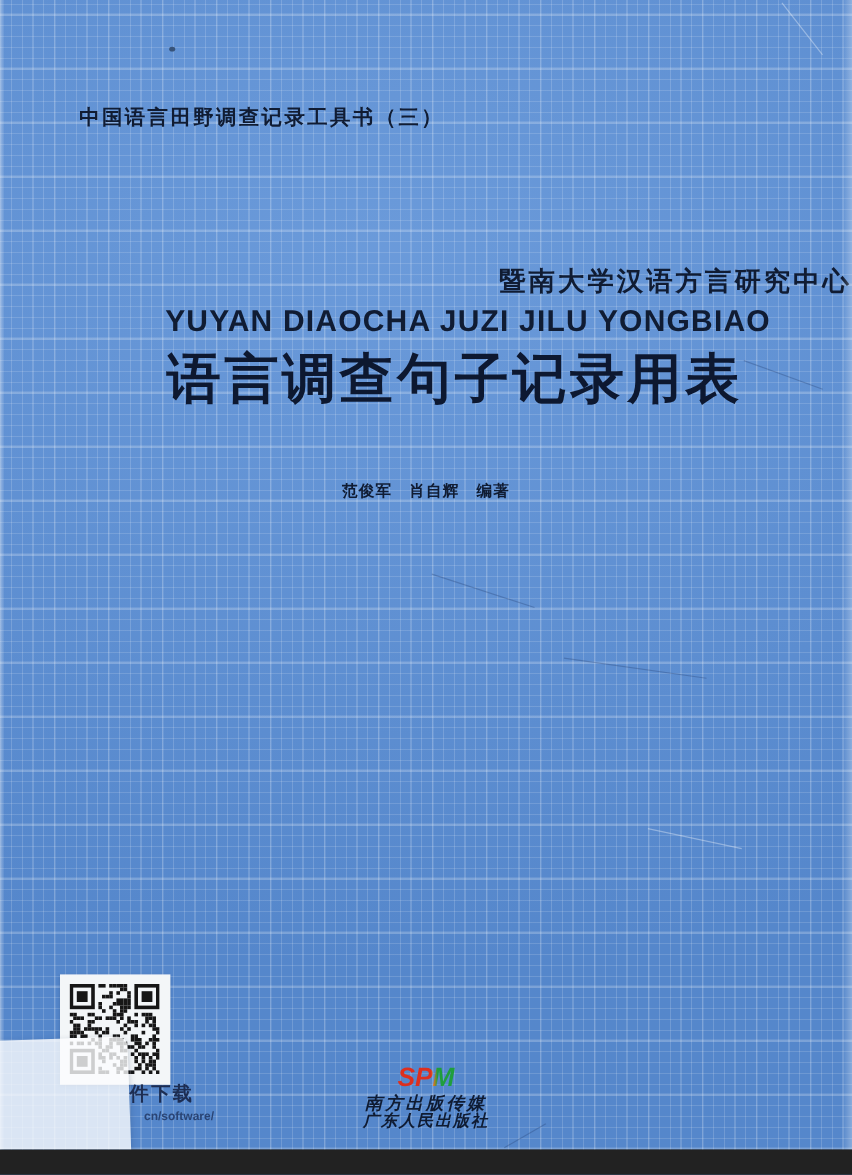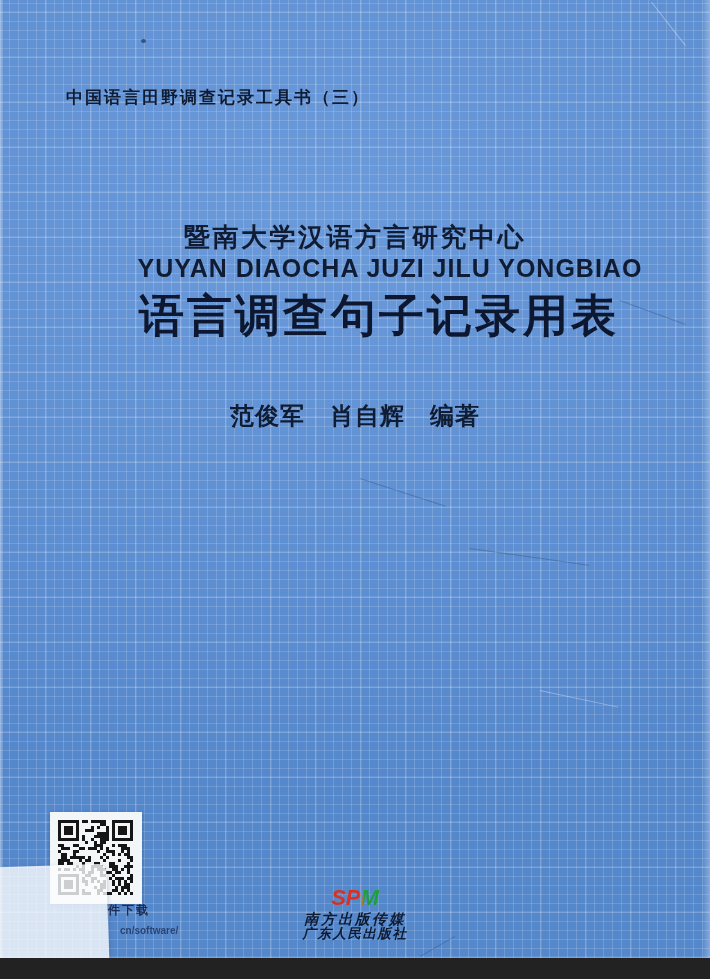--- a/index.html
+++ b/index.html
@@ -14,31 +14,31 @@
       repeating-linear-gradient(0deg,  rgba(255,255,255,0.14) 0 1px, rgba(255,255,255,0) 1px 9px),
       repeating-linear-gradient(90deg, rgba(255,255,255,0.10) 0 2px, rgba(255,255,255,0) 2px 45px),
       repeating-linear-gradient(0deg,  rgba(255,255,255,0.10) 0 2px, rgba(255,255,255,0) 2px 45px),
       radial-gradient(ellipse 900px 600px at 45% 22%, rgba(255,255,255,0.10), rgba(0,0,30,0.06));
   }
   .abs{position:absolute;}
   .ctr{left:0;width:710px;text-align:center;}
   .ink{color:var(--ink,#101c33);}
 
   .series{left:66px;top:86px;font-size:17px;font-weight:700;letter-spacing:2px;}
-  .institution{top:220px;font-size:26px;font-weight:700;letter-spacing:2.5px;}
+  .institution{top:220px;font-size:22px;font-weight:700;letter-spacing:2.5px;text-align:right;}
   .pinyin{top:254px;font-size:25px;font-weight:700;letter-spacing:1px;
           font-family:Liberation Sans, sans-serif;padding-left:35px;}
   .main-title{top:286px;font-size:45px;font-weight:900;letter-spacing:3px;color:#0d1830;margin-left:24px;}
-  .authors{top:400px;font-size:24px;font-weight:600;letter-spacing:1px;}
+  .authors{top:400px;font-size:13px;font-weight:600;letter-spacing:1px;}
 
   .qr-patch{left:50px;top:812px;width:92px;height:92px;background:#f3f6f8;
             box-shadow:0 1px 3px rgba(20,40,80,0.35);}
   .qr-patch svg{position:absolute;left:8px;top:8px;}
 
-  .dl-label{left:108px;top:902px;font-size:12px;font-weight:800;letter-spacing:2px;color:#1d2d52;z-index:6;}
+  .dl-label{left:108px;top:902px;font-size:16px;font-weight:800;letter-spacing:2px;color:#1d2d52;z-index:6;}
   .dl-url{left:104px;top:925px;font-size:10px;font-weight:600;color:#2a4474;z-index:6;margin-left:16px;}
 
   .sticker{left:-30px;top:866px;width:138px;height:112px;
            background:rgba(251,253,254,0.8);
            border-radius:4px 8px 16px 4px;
            transform:rotate(-2deg);
            box-shadow:0 2px 5px rgba(20,40,80,0.25);
            z-index:5;}
 
   .publisher{top:888px;}

